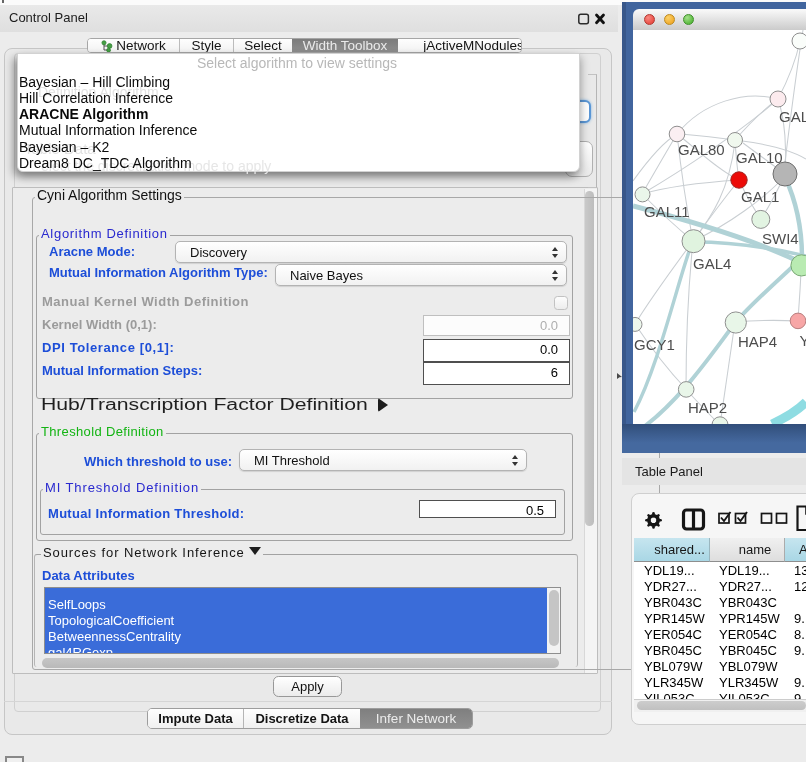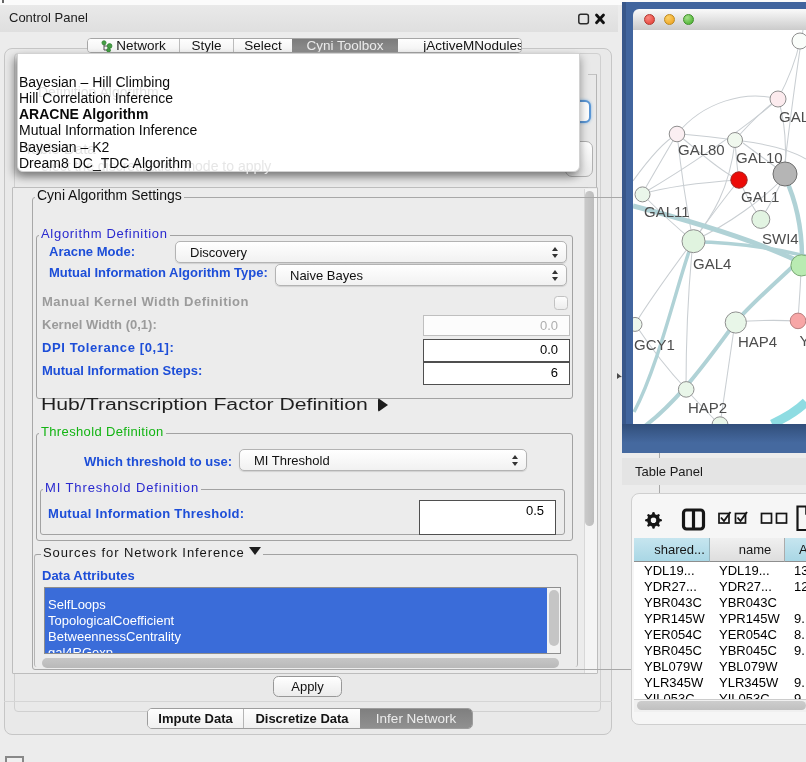--- a/index.html
+++ b/index.html
@@ -39,21 +39,21 @@
 <div class="abs" style="left:87px;top:38px;height:15px;display:flex;border:1px solid #a6a6a6;border-radius:4px;overflow:hidden;background:#fbfbfb;font-size:13.5px;color:#141414;">
   <div style="width:91px;display:flex;align-items:center;justify-content:center;background:linear-gradient(#fefefe,#f2f2f2);">
     <svg width="12" height="12" viewBox="0 0 12 12" style="margin-right:3px;">
       <path d="M3,3 V10 M3,6 H8 M3,10 H7" stroke="#555" stroke-width="1" fill="none"></path>
       <circle cx="3" cy="2.8" r="2.1" fill="#44a044" stroke="#2e7d2e" stroke-width="0.7"></circle>
       <circle cx="8.6" cy="6" r="2.4" fill="#44a044" stroke="#2e7d2e" stroke-width="0.7"></circle>
       <circle cx="7.6" cy="10.2" r="1.9" fill="#44a044" stroke="#2e7d2e" stroke-width="0.7"></circle>
     </svg>Network</div>
   <div style="width:54px;display:flex;align-items:center;justify-content:center;background:linear-gradient(#fefefe,#f2f2f2);border-left:1px solid #bcbcbc;">Style</div>
   <div style="width:59px;display:flex;align-items:center;justify-content:center;background:linear-gradient(#fefefe,#f2f2f2);border-left:1px solid #bcbcbc;">Select</div>
-  <div style="width:106px;display:flex;align-items:center;justify-content:center;background:linear-gradient(#7c7c7c,#8e8e8e);color:#ebebeb;">Cyni Toolbox</div>
+  <div style="width:106px;display:flex;align-items:center;justify-content:center;background:linear-gradient(#7c7c7c,#8e8e8e);color:#ebebeb;">Width Toolbox</div>
   <div style="width:123px;display:flex;align-items:center;justify-content:center;background:linear-gradient(#fefefe,#f2f2f2);padding-left:28px;">jActiveMNodules</div>
 </div>
 
 <div class="abs" style="left:12px;top:187px;width:586px;height:487px;background:#ececec;border:1px solid #bdbdbd;border-radius:1px;"></div>
 
 <div class="abs" style="left:583.5px;top:188.5px;width:13px;height:484px;background:#f4f4f4;border-left:1px solid #d8d8d8;"></div>
 <div class="abs" style="left:585px;top:191px;width:8.5px;height:335px;background:linear-gradient(90deg,#c9c9c9,#bdbdbd);border-radius:4.5px;"></div>
 
 <div class="grp" style="left:12px;top:197px;width:628px;height:473px;border-color:#a8a8a8;margin-left:20px;">
   <span class="gt" style="color:#111;font-size:14px;top:-10px;">Cyni Algorithm Settings</span>
@@ -98,21 +98,21 @@
   <span class="ct">MI Threshold</span>
   <span class="arr" style="top:5px;">
       <span class="up"></span>
       <span class="dn"></span>
     </span>
 </div>
 <div class="grp" style="left:40px;top:489px;width:525px;height:46px;">
   <span class="gt" style="color:#2929cf;letter-spacing:0.9px;">MI Threshold Definition</span>
 </div>
 <div class="lbl" style="left:48px;top:507px;letter-spacing:0.3px;">Mutual Information Threshold:</div>
-<div class="fld" style="left:419px;top:500px;width:137px;height:35px;">0.5</div>
+<div class="fld" style="left:419px;top:500px;width:137px;height:18px;">0.5</div>
 
 <div class="grp" style="left:34px;top:554px;width:544px;height:113px;border-bottom:none;border-left-color:#b5b5b5;border-right-color:#b5b5b5;">
   <span class="gt" style="color:#151515;font-size:13px;left:6px;letter-spacing:0.9px;">Sources for Network Inference <span style="display:inline-block;width:0;height:0;border-top:8px solid #1d1d1d;border-left:6px solid transparent;border-right:6px solid transparent;vertical-align:2px;"></span></span>
 </div>
 <div class="lbl" style="left:42px;top:569px;">Data Attributes</div>
 <div class="abs" style="left:44px;top:587px;width:517px;height:67px;border:1px solid #8e8e8e;background:#3a6cd9;overflow:hidden;">
   <div style="color:#fff;font-size:13px;line-height:15.9px;padding:9px 0 0 3px;">SelfLoops<br>TopologicalCoefficient<br>BetweennessCentrality<br>gal4RGexp</div>
   <div style="position:absolute;right:0;top:0;width:13px;height:100%;background:#f2f2f2;"></div>
   <div style="position:absolute;right:1.5px;top:2px;width:10px;height:56px;background:#c5c5c5;border-radius:5px;"></div>
 </div>
@@ -133,20 +133,21 @@
     <path d="M1,7 L1,1 L6,5 L3.5,5.2 Z" fill="#4a4a4a"></path>
   </svg>
 
 <div class="abs" style="left:5px;top:756px;width:19px;height:12px;border:2px solid #888;background:#f0f0f0;"></div>
 
 <div class="abs" style="left:588px;top:74px;width:9px;height:114px;border-top:1px solid #c2c2c2;border-right:1px solid #b5b5b5;border-bottom:1px solid #c2c2c2;"></div>
 <div class="abs" style="left:570px;top:100px;width:21px;height:23px;border:2.5px solid #5b97d6;border-radius:6px;background:#fff;box-shadow:0 0 3px #7fb3e2;"></div>
 <div class="abs" style="left:565px;top:141px;width:28px;height:36px;border:1px solid #b0b0b0;border-radius:7px;background:linear-gradient(#ffffff,#e9e9e9);"></div>
 
 <div class="abs" style="left:17px;top:52.5px;width:563px;height:119.5px;background:#fff;border:1px solid #d2d2d2;border-radius:1px 1px 6px 6px;box-shadow:-4px 5px 9px rgba(0,0,0,0.33), 2px 4px 8px rgba(0,0,0,0.22);">
+  <div style="position:absolute;left:179px;top:1.5px;font-size:14px;color:#b8b8b8;">Select algorithm to view settings</div>
   <div style="position:absolute;left:20px;top:30px;font-size:14px;color:#e2e2e2;white-space:nowrap;">Definition Algorithm</div>
   <div style="position:absolute;left:6px;top:86px;font-size:15px;color:#e2e2e2;white-space:nowrap;">Table Data</div>
   <div style="position:absolute;left:23px;top:104.5px;font-size:14px;color:#e6e6e6;white-space:nowrap;">elect the discretization mode to apply</div>
 </div>
 <div class="ddi" style="top:75px;">Bayesian – Hill Climbing</div>
 <div class="ddi" style="top:91px;">Hill Correlation Inference</div>
 <div class="ddi" style="top:107.2px;font-weight:bold;">ARACNE Algorithm</div>
 <div class="ddi" style="top:123.3px;">Mutual Information Inference</div>
 <div class="ddi" style="top:139.5px;">Bayesian – K2</div>
 <div class="ddi" style="top:155.6px;">Dream8 DC_TDC Algorithm</div>

